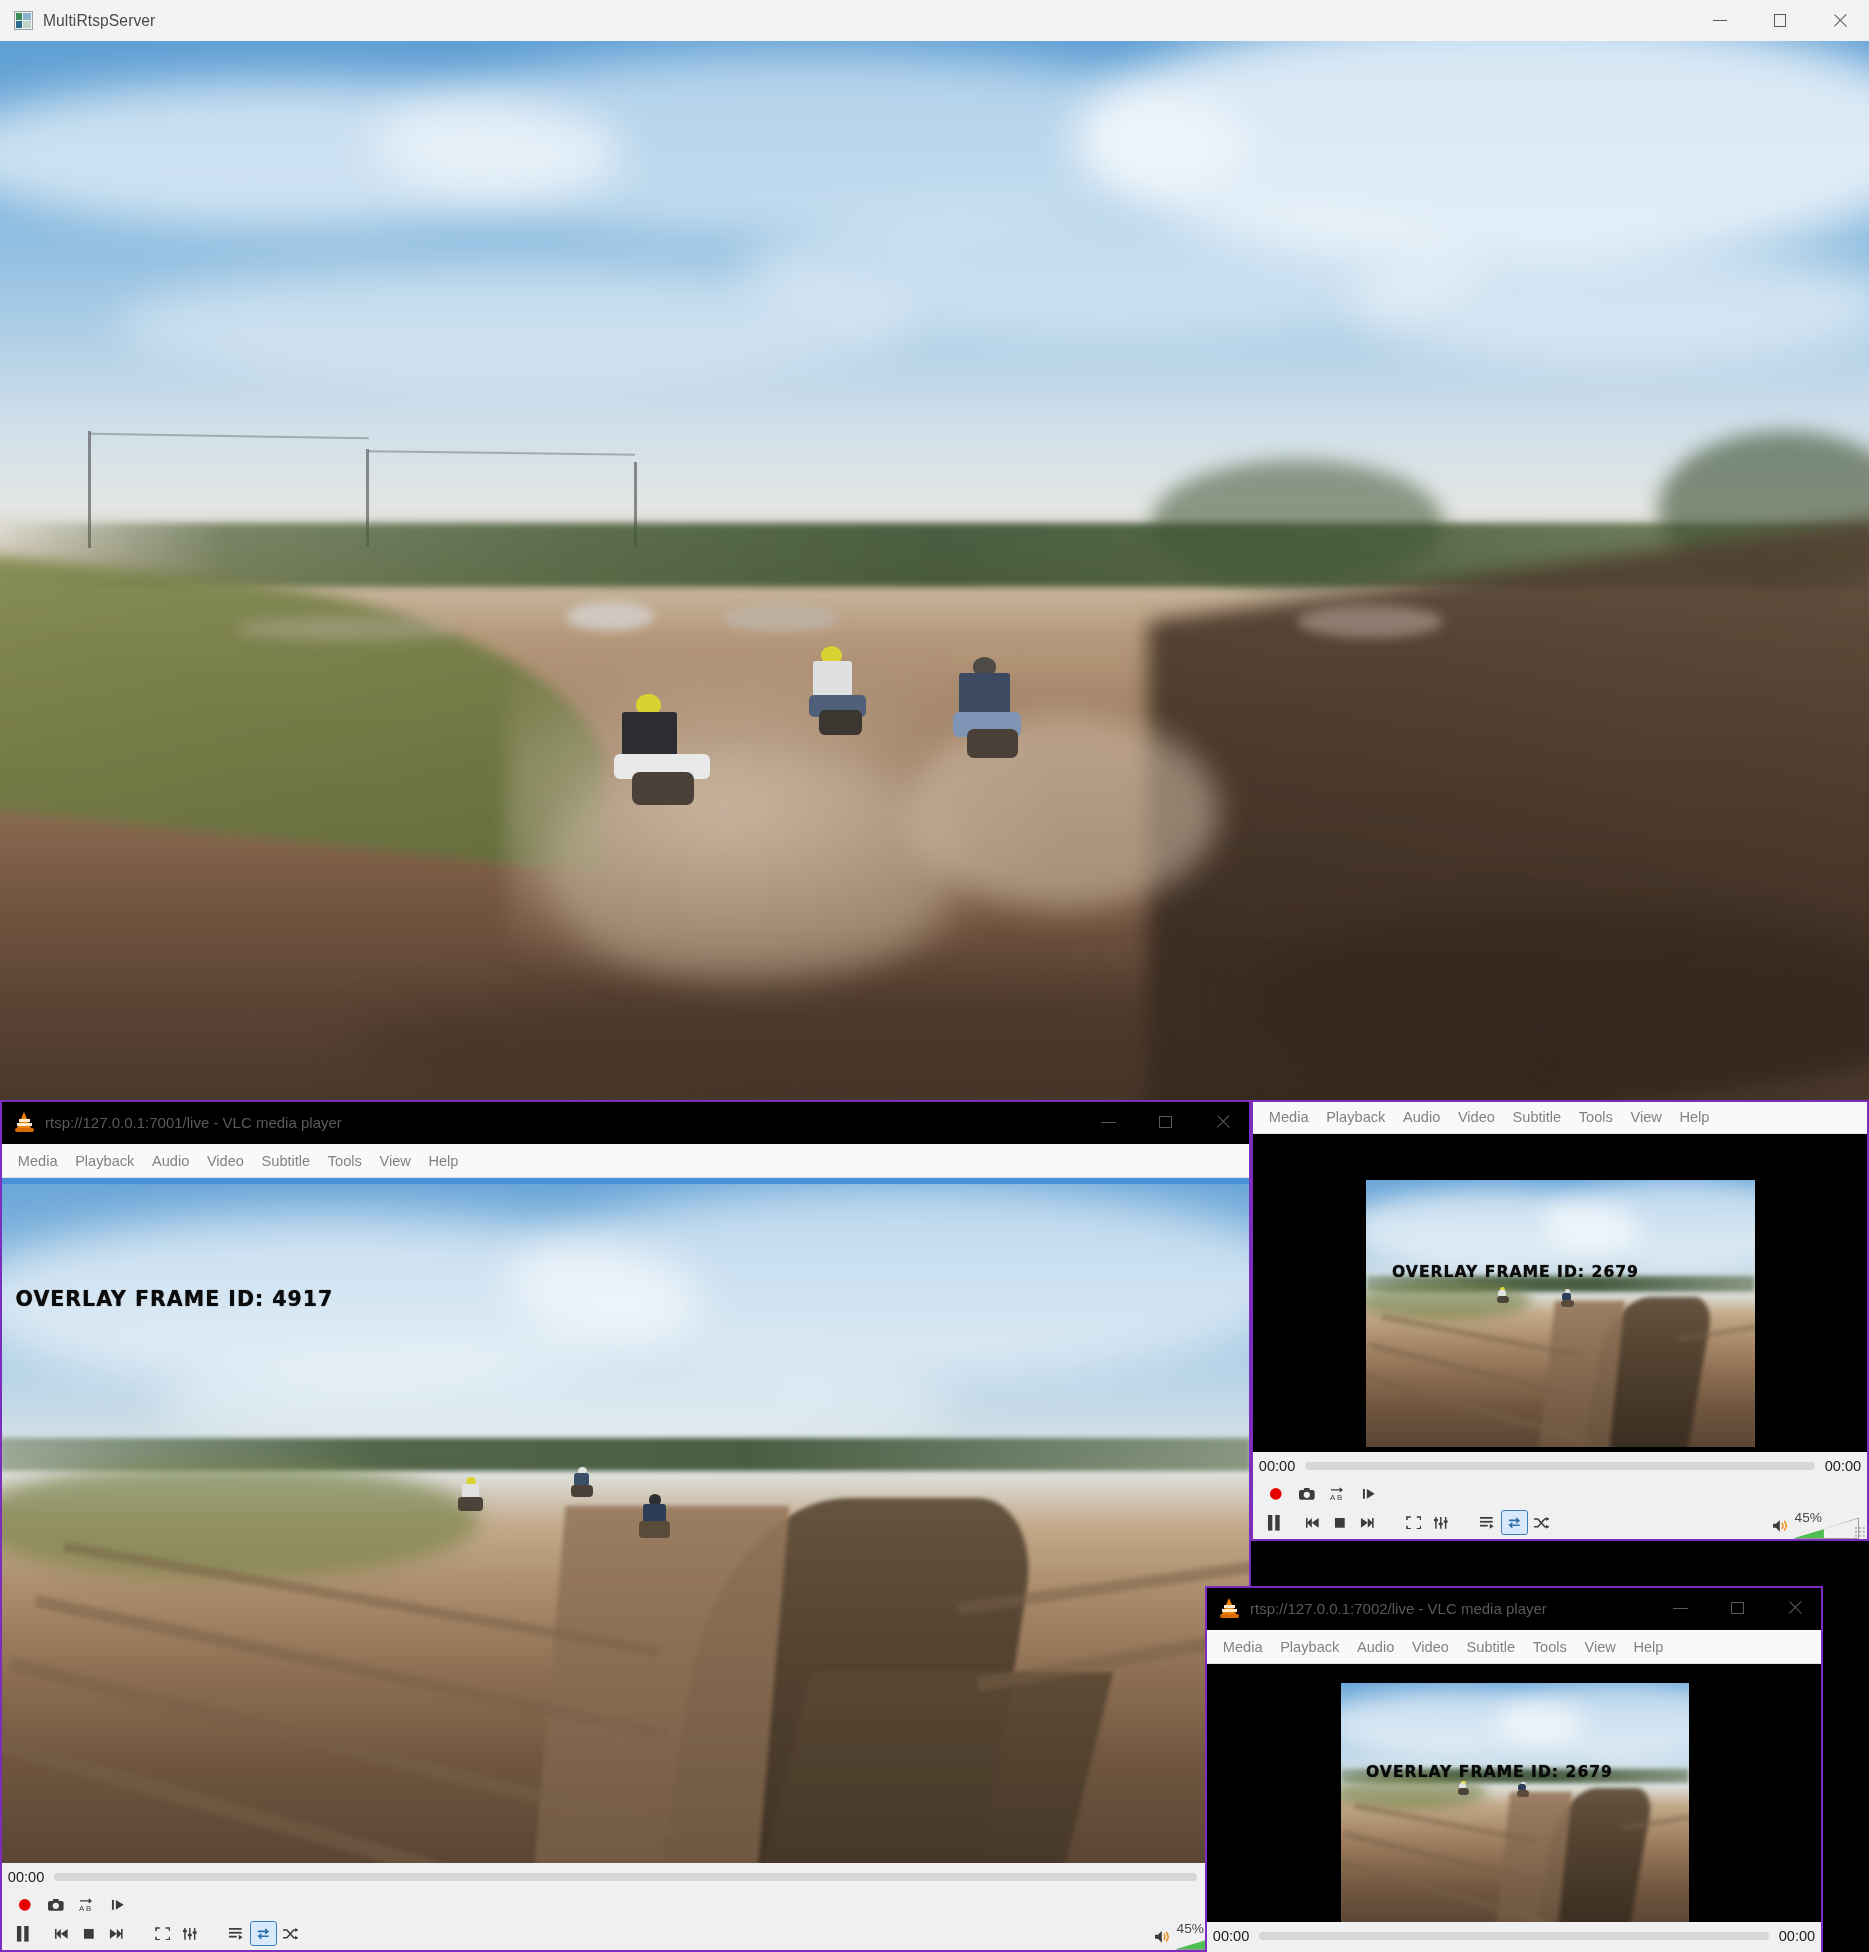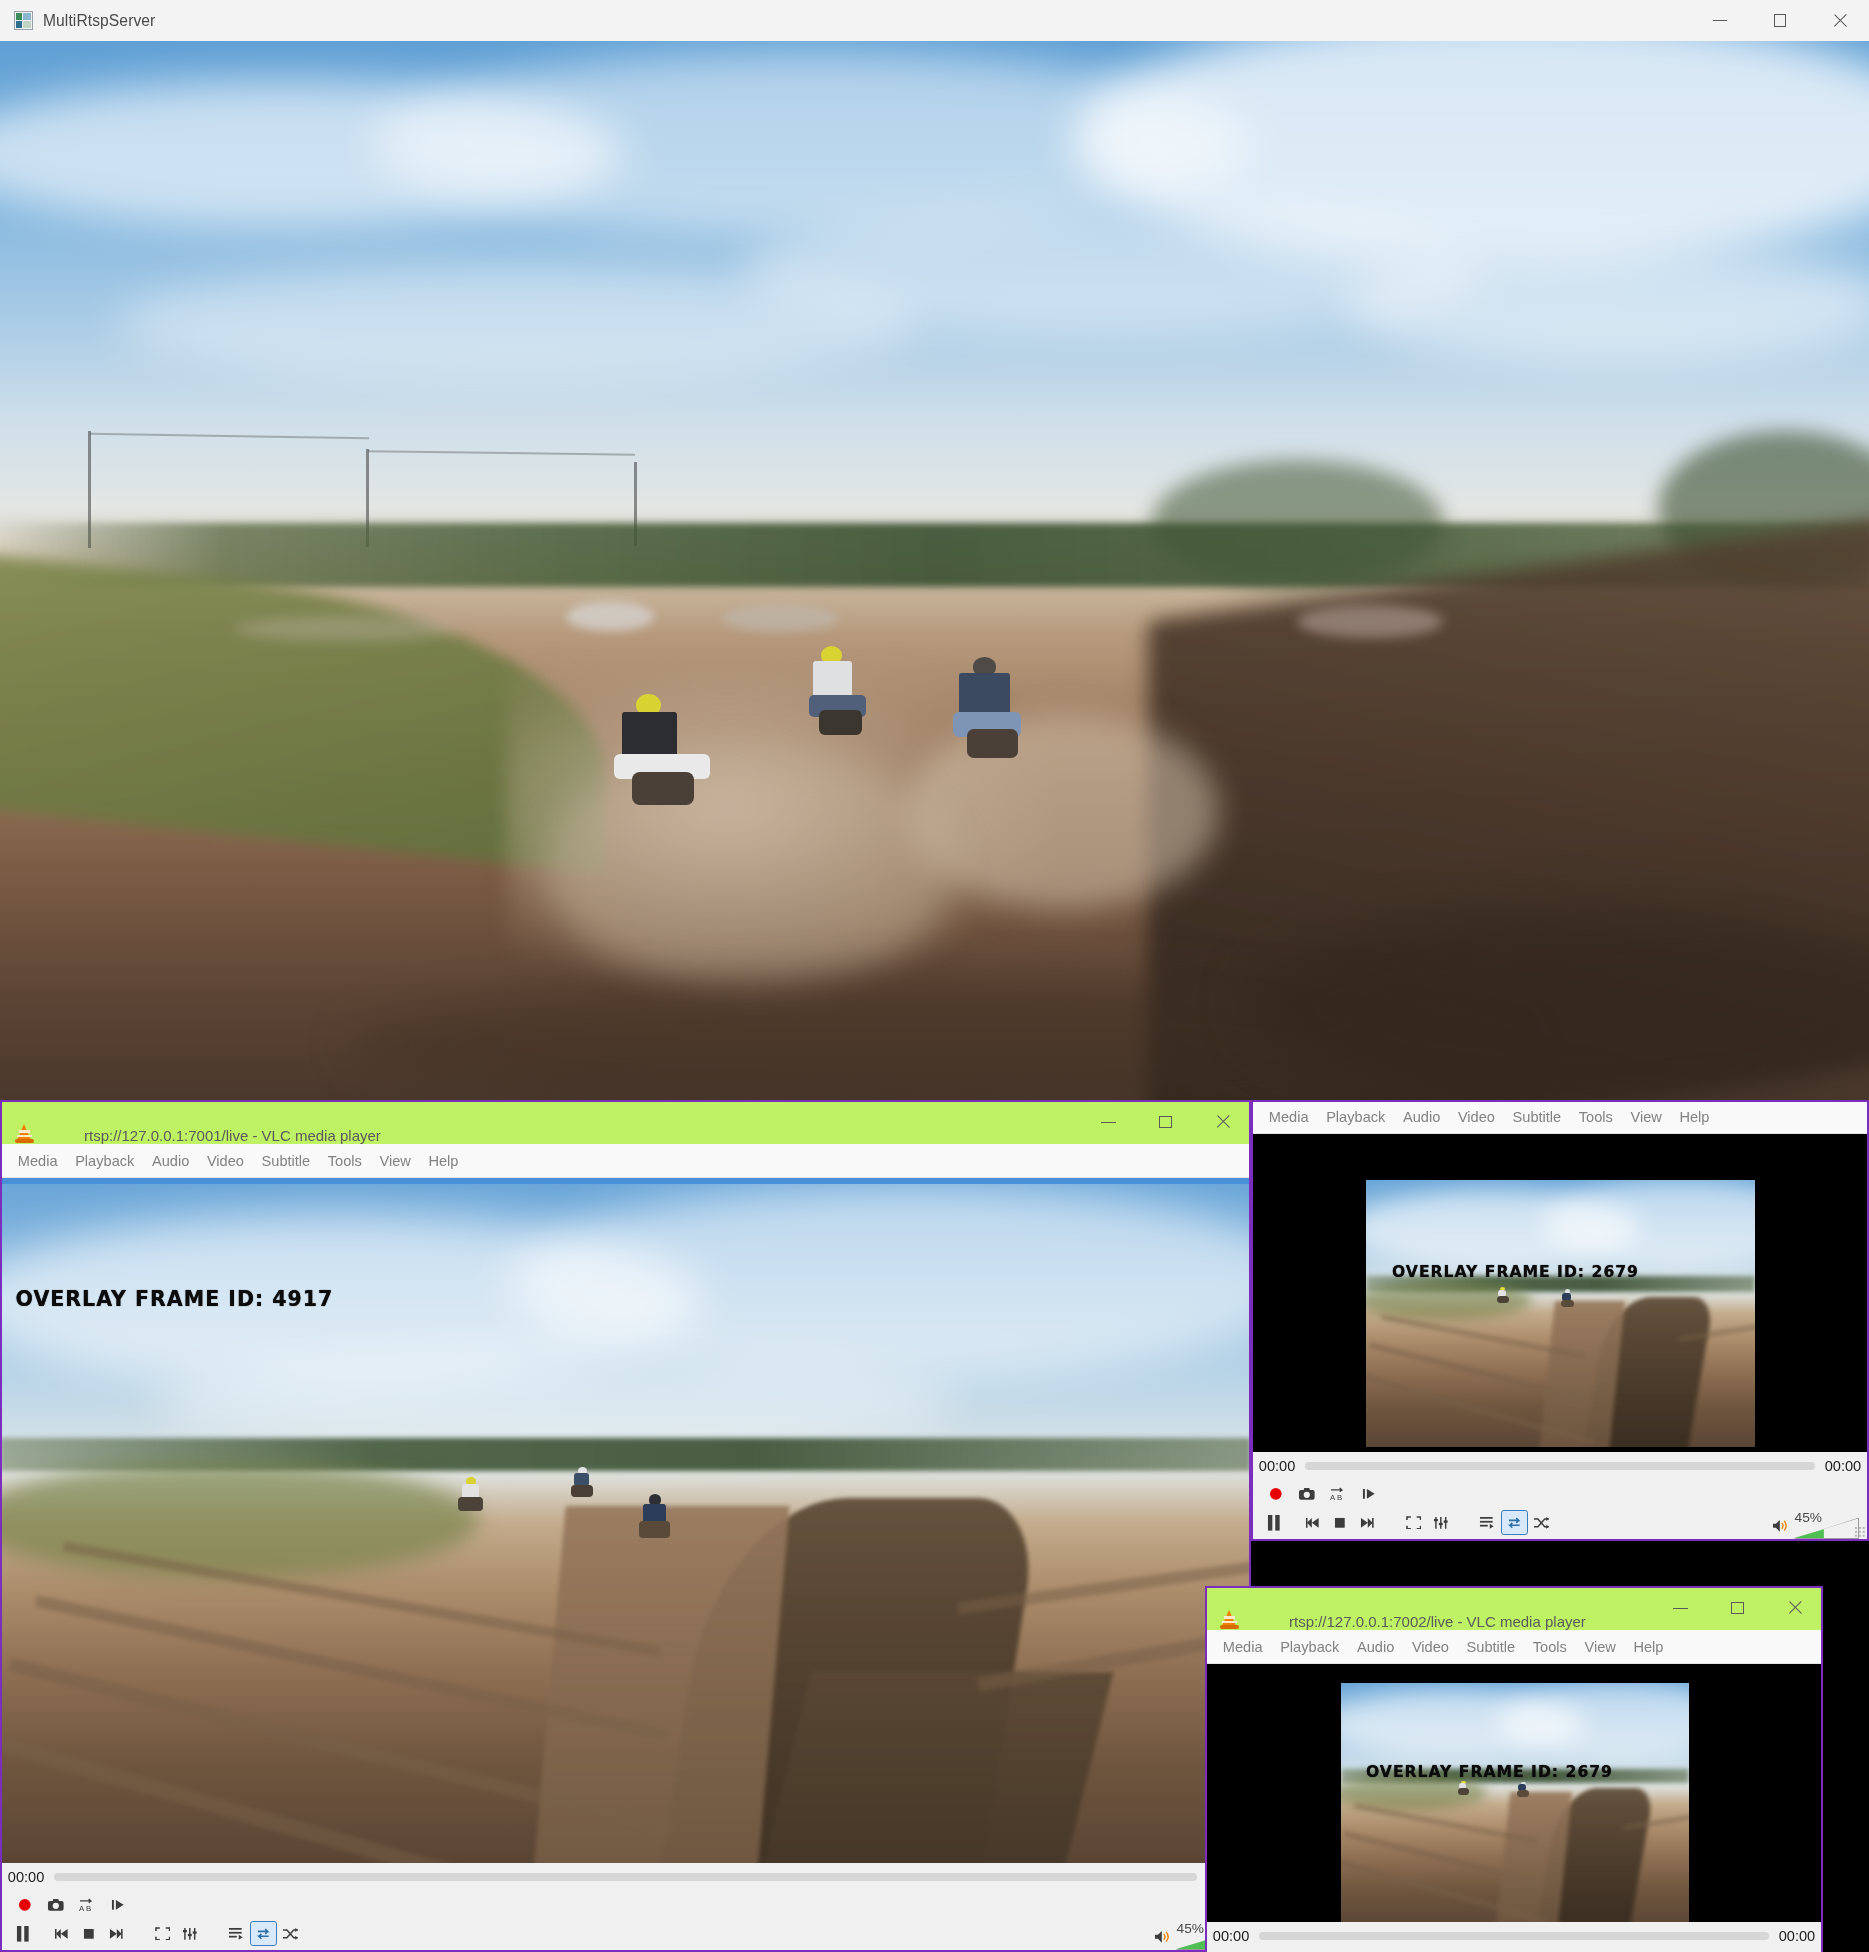--- a/index.html
+++ b/index.html
@@ -84,22 +84,22 @@
   .rider .helmet { position: absolute; border-radius: 50%; }
   .rider .torso  { position: absolute; border-radius: 2.9px; }
   .rider .bike   { position: absolute; border-radius: 3.9px; }
   .pole { position: absolute; width: 2.9px; background: rgba(60,60,60,.55); }
   .wire { position: absolute; height: 1.5px; background: rgba(70,70,70,.35); }
 
   
   .vlc { position: absolute; background: #f0f0f0; overflow: hidden; }
   .vlc-accent-border { position: absolute; inset: 0; border: 2.9px solid #7b2dbe; pointer-events: none; }
   .vlc-title {
-    position: relative; height: 44px; background: #bef264;
-    display: flex; align-items: flex-end; flex: 0 0 auto; gap: 39px;
+    position: relative; height: 44px; background: #000000;
+    display: flex; align-items: center; flex: 0 0 auto;
   }
   .vlc-cone {
     width: 21.5px; height: 21.5px; margin-left: 13.7px; margin-right: 9.8px; position: relative; flex: 0 0 auto;
   }
   .vlc-cone .c-body {
     position: absolute; left: 50%; top: 1px; transform: translateX(-50%);
     width: 0; height: 0; border-left: 7.8px solid transparent; border-right: 7.8px solid transparent;
     border-bottom: 16.6px solid #f08000;
   }
   .vlc-cone .c-stripe1 {

